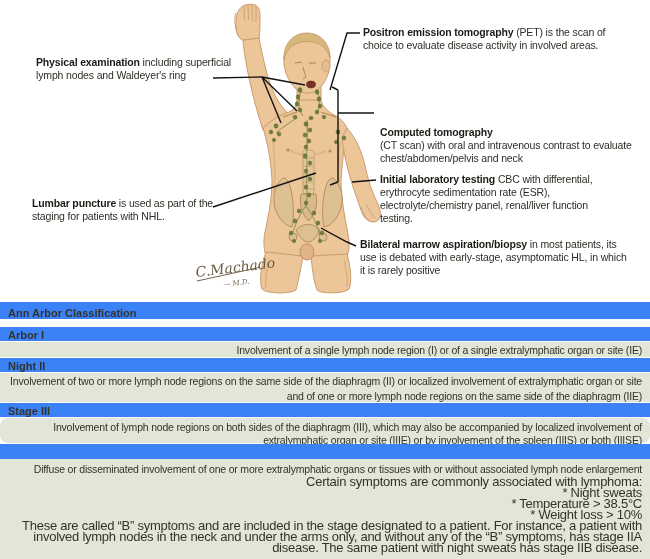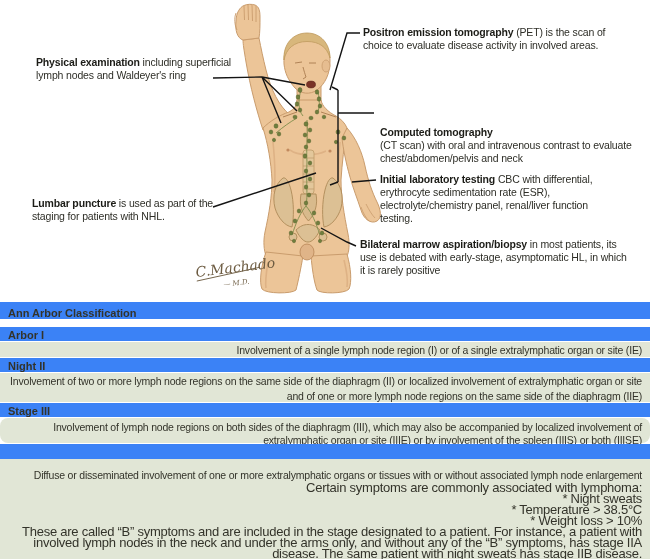--- a/index.html
+++ b/index.html
@@ -224,21 +224,21 @@
     <span>Stage III</span>
   </div>
   <div class="band light" style="top:418px;height:25px;line-height:13px;border-radius:8px;">
     <div class="desc" style="padding-top:3px;">Involvement of lymph node regions on both sides of the diaphragm (III), which may also be accompanied by localized involvement of extralymphatic organ or site (IIIE) or by involvement of the spleen (IIIS) or both (IIISE)</div>
   </div>
 
   <div class="band dark" style="top:444px;height:30px;">
     <span>Stage IV</span>
   </div>
   <div class="band light" style="top:459px;height:100px;">
-    <div class="desc" style="padding-top:10px;line-height:13px;">Diffuse or disseminated involvement of one or more extralymphatic organs or tissues with or without associated lymph node enlargement</div>
+    <div class="desc" style="padding-top:4px;line-height:13px;">Diffuse or disseminated involvement of one or more extralymphatic organs or tissues with or without associated lymph node enlargement</div>
     <div class="notes">
       <div>Certain symptoms are commonly associated with lymphoma:</div>
       <div>* Night sweats</div>
       <div>* Temperature &gt; 38.5°C</div>
       <div>* Weight loss &gt; 10%</div>
       <div>These are called “B” symptoms and are included in the stage designated to a patient. For instance, a patient with involved lymph nodes in the neck and under the arms only, and without any of the “B” symptoms, has stage IIA disease. The same patient with night sweats has stage IIB disease.</div>
     </div>
   </div>
 
 </div>

